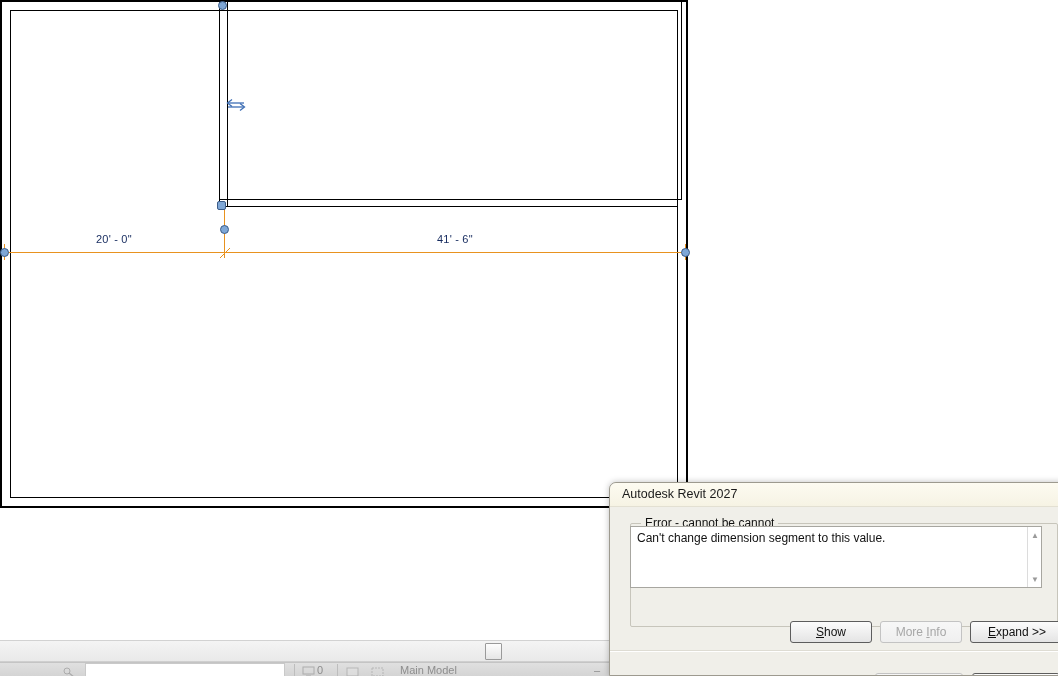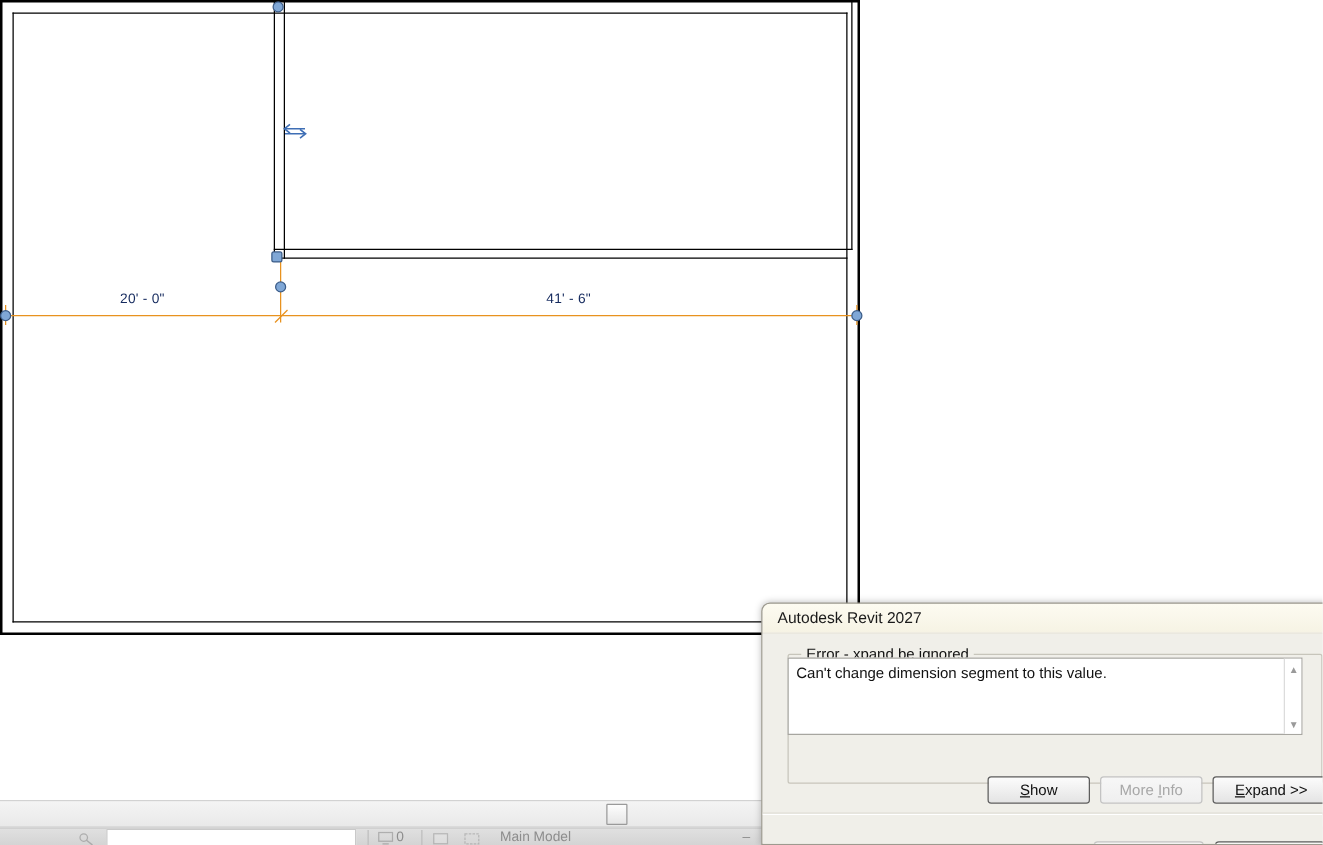--- a/index.html
+++ b/index.html
@@ -245,21 +245,21 @@
 </div>
 
 <div id="dialog">
 
   <div class="titlebar">
     <div class="ttl">Autodesk Revit 2027</div>
   </div>
 
   <div class="body">
     <div class="groupbox">
-      <div class="legend">Error - xpand be ignored</div>
+      <div class="legend">Error - cannot be cannot</div>
     </div>
 
     <div class="btn strong" style="left:180px;top:114px;width:82px;">
       <span><u>S</u><span>how</span></span>
     </div>
     <div class="btn disabled" style="left:270px;top:114px;width:82px;">
       <span>More <u>I</u>nfo</span>
     </div>
     <div class="btn strong" style="left:360px;top:114px;width:94px;">
       <span><u>E</u><span>xpand &gt;&gt;</span></span>

